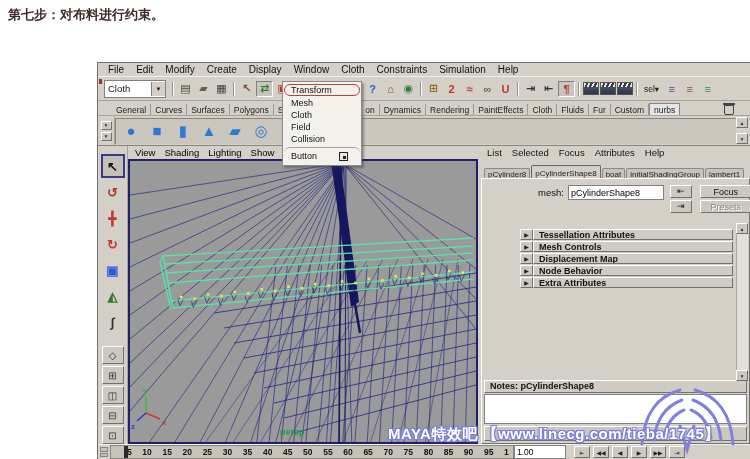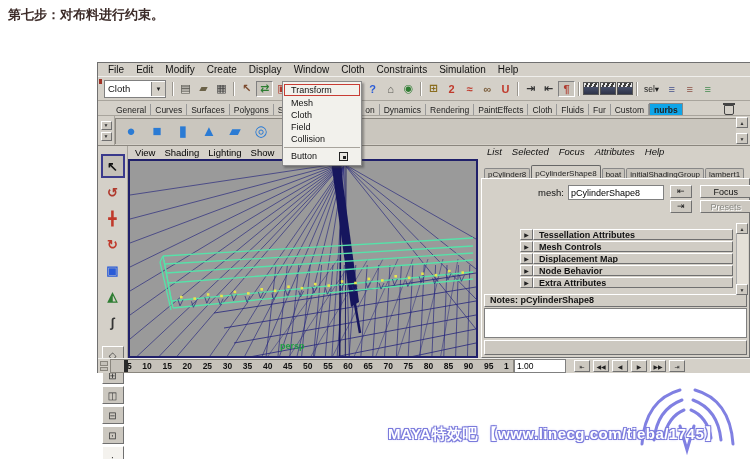--- a/index.html
+++ b/index.html
@@ -1,21 +1,21 @@
 <!DOCTYPE html>
 <html><head>
 <meta charset="utf-8">
 <style>
   html,body{margin:0;padding:0;background:#fff;}
   .stage{position:relative;width:750px;height:459px;background:#ffffff;overflow:hidden;
          font-family:"Liberation Sans","DejaVu Sans",sans-serif;}
   .step-title{position:absolute;left:8px;top:6px;font-size:13px;font-weight:bold;color:#3c2b28;}
 
   
-  .maya-window{position:absolute;left:97px;top:62px;width:653px;height:311px;background:#d4d0c8;
+  .maya-window{position:absolute;left:97px;top:62px;width:653px;height:397px;background:#d4d0c8;
     border-left:1px solid #707070;border-top:1px solid #707070;box-sizing:border-box;
     display:flex;flex-direction:column;}
 
   
   .menubar{height:13px;display:flex;align-items:center;padding-left:4px;gap:0;}
   .menubar span{font-size:10px;color:#111;padding:0 6px;white-space:nowrap;}
 
   
   .toolbar{height:23px;display:flex;align-items:center;border-top:1px solid #f0efec;border-bottom:1px solid #a8a49c;}
   .grip{width:6px;height:100%;position:relative;}
@@ -34,21 +34,21 @@
   .tbi.clapper{width:16px;height:13px;border:1px solid #555;
     background:repeating-linear-gradient(115deg,#e8e8e8 0 2px,#3c3c3c 2px 4px) no-repeat 0 0/100% 4px,
                linear-gradient(#56607e,#2e3348);}
 
   
   .shelf-tabs{height:14px;display:flex;align-items:flex-end;padding-left:14px;position:relative;
     border-bottom:1px solid #a8a49c;}
   .shelf-tab{font-size:8.5px;color:#222;padding:1px 4px 0;border-right:1px solid #999;white-space:nowrap;
     display:flex;align-items:flex-end;}
   .shelf-tabs span:nth-of-type(6){min-width:62px;justify-content:flex-end;}
-  .shelf-tabs span:last-of-type{background:#0ea5e9;border:1px solid #888;border-bottom:none;font-weight:bold;}
+  .shelf-tabs span:last-of-type{background:#e5e5e5;border:1px solid #888;border-bottom:none;}
   .trash{position:absolute;right:16px;top:2px;width:10px;height:11px;}
   .trash-body{width:8px;height:8px;border:1px solid #444;border-radius:0 0 2px 2px;margin-top:2px;}
   .trash-lid{position:absolute;top:0;left:-1px;width:12px;height:2px;background:#444;}
 
   
   .shelf-body{height:29px;display:flex;align-items:center;border-bottom:1px solid #8a867e;background:#d4d0c8;}
   .shelf-side{width:16px;height:100%;display:flex;flex-direction:column;justify-content:center;gap:2px;align-items:center;border-right:1px solid #a8a49c;}
   .shelf-side button{width:11px;height:9px;font-size:5px;padding:0;border:1px solid;border-color:#fff #707070 #707070 #fff;background:#ccc8c0;color:#333;}
   .shelf-items{display:flex;align-items:center;gap:2px;padding-left:4px;flex:1;height:26px;background:#cac6be;box-shadow:inset 1px 1px 0 #8a867e;}
   .shelf-item{width:24px;height:24px;border:none;background:none;display:flex;align-items:center;justify-content:center;font-size:15px;padding:0;}
@@ -69,21 +69,21 @@
 
   .vp-pane{width:350px;display:flex;flex-direction:column;}
   .vp-menu{height:13px;display:flex;gap:9px;padding-left:7px;font-size:9.5px;align-items:center;color:#000;}
   .vp-menu span{white-space:nowrap;}
   .vp-canvas{position:relative;flex:1;border:2px solid #20206a;background:#9a9a9a;overflow:hidden;}
   .vp-canvas svg{position:absolute;left:0;top:0;}
   .persp{position:absolute;left:150px;bottom:5px;font-size:9px;font-weight:bold;color:#1e9e44;}
 
   
   .ae{flex:1;display:flex;flex-direction:column;padding-left:3px;min-width:0;}
-  .ae-menu{height:13px;display:flex;gap:10px;padding-left:6px;font-size:9.5px;color:#111;font-style:italic;}
+  .ae-menu{height:13px;display:flex;gap:10px;align-items:center;padding-left:6px;font-size:9.5px;color:#111;}
   .ae-menu span{white-space:nowrap;}
   .ae-tabs{height:19px;display:flex;align-items:flex-end;padding-left:3px;overflow:hidden;}
   .ae-tab{border:1px solid #888;border-bottom:none;background:#c8c4bc;padding:1px 3px 0;font-size:8px;color:#222;
     border-radius:2px 2px 0 0;margin-right:1px;position:relative;top:1px;white-space:nowrap;}
   .ae-tabs span:nth-of-type(2){background:#d4d0c8;top:0;padding-top:3px;z-index:2;border-color:#666;}
   .ae-frame{flex:1;border:1px solid;border-color:#fff #707070 #707070 #fff;position:relative;
     display:flex;flex-direction:column;min-height:0;background:#d4d0c8;}
   .ae-head{height:42px;position:relative;display:flex;align-items:flex-start;padding-top:6px;}
   .mesh-label{margin-left:56px;font-size:9.5px;color:#111;line-height:15px;}
   .mesh-field{width:90px;height:13px;margin-left:4px;border:1px solid #808080;background:#fff;font-size:9px;
@@ -119,21 +119,21 @@
   .ticks{display:flex;justify-content:space-between;margin-left:16px;padding-right:4px;height:100%;align-items:center;}
   .tick{font-size:8.5px;font-weight:bold;color:#111;}
   .tl-time{width:46px;height:12px;border:1px solid #808080;background:#fff;font-size:8.5px;padding:0 2px;font-family:inherit;}
   .transport{width:176px;display:flex;gap:3px;align-items:center;padding-left:8px;}
   .tpb{min-width:16px;height:12px;font-size:6px;padding:0 1px;border:1px solid;border-color:#fff #707070 #707070 #fff;
     background:#ccc8c0;color:#222;}
 
   
   .dropdown{position:absolute;left:282px;top:81px;width:78px;background:#f2f1ec;border:1px solid #8a8a8a;
     box-shadow:2px 2px 2px rgba(60,60,60,.45);padding:2px 0;z-index:50;}
-  .dd-item{height:11px;display:flex;align-items:center;font-size:9px;color:#111;padding:0 12px 0 7px;margin:0 1px 1px;}
+  .dd-item{height:11px;display:flex;align-items:center;font-size:9px;color:#111;padding:0 12px 0 7px;margin:0 1px 1px;border-radius:6px;}
   .dd-item.highlighted{border:1px solid #c83c34;height:10px;padding-left:6px;}
   .dd-item .optbox{display:none;margin-left:auto;width:7px;height:7px;border:1px solid #222;position:relative;background:#e8e6e0;}
   .dd-item .optbox::after{content:"";position:absolute;right:1px;bottom:1px;width:3px;height:3px;background:#222;}
   .dd-item.with-optionbox{border-top:1px solid #a8a49c;margin-top:3px;padding-top:2px;height:12px;}
   .dd-item.with-optionbox .optbox{display:block;}
 
   
   .watermark{position:absolute;left:388px;top:425px;z-index:60;font-size:15px;font-weight:bold;color:#fff;
     letter-spacing:.5px;white-space:nowrap;
     text-shadow:-1px -1px 0 #7b7bdc,1px -1px 0 #7b7bdc,-1px 1px 0 #7b7bdc,1px 1px 0 #7b7bdc,0 0 3px #8a8ae8;}

